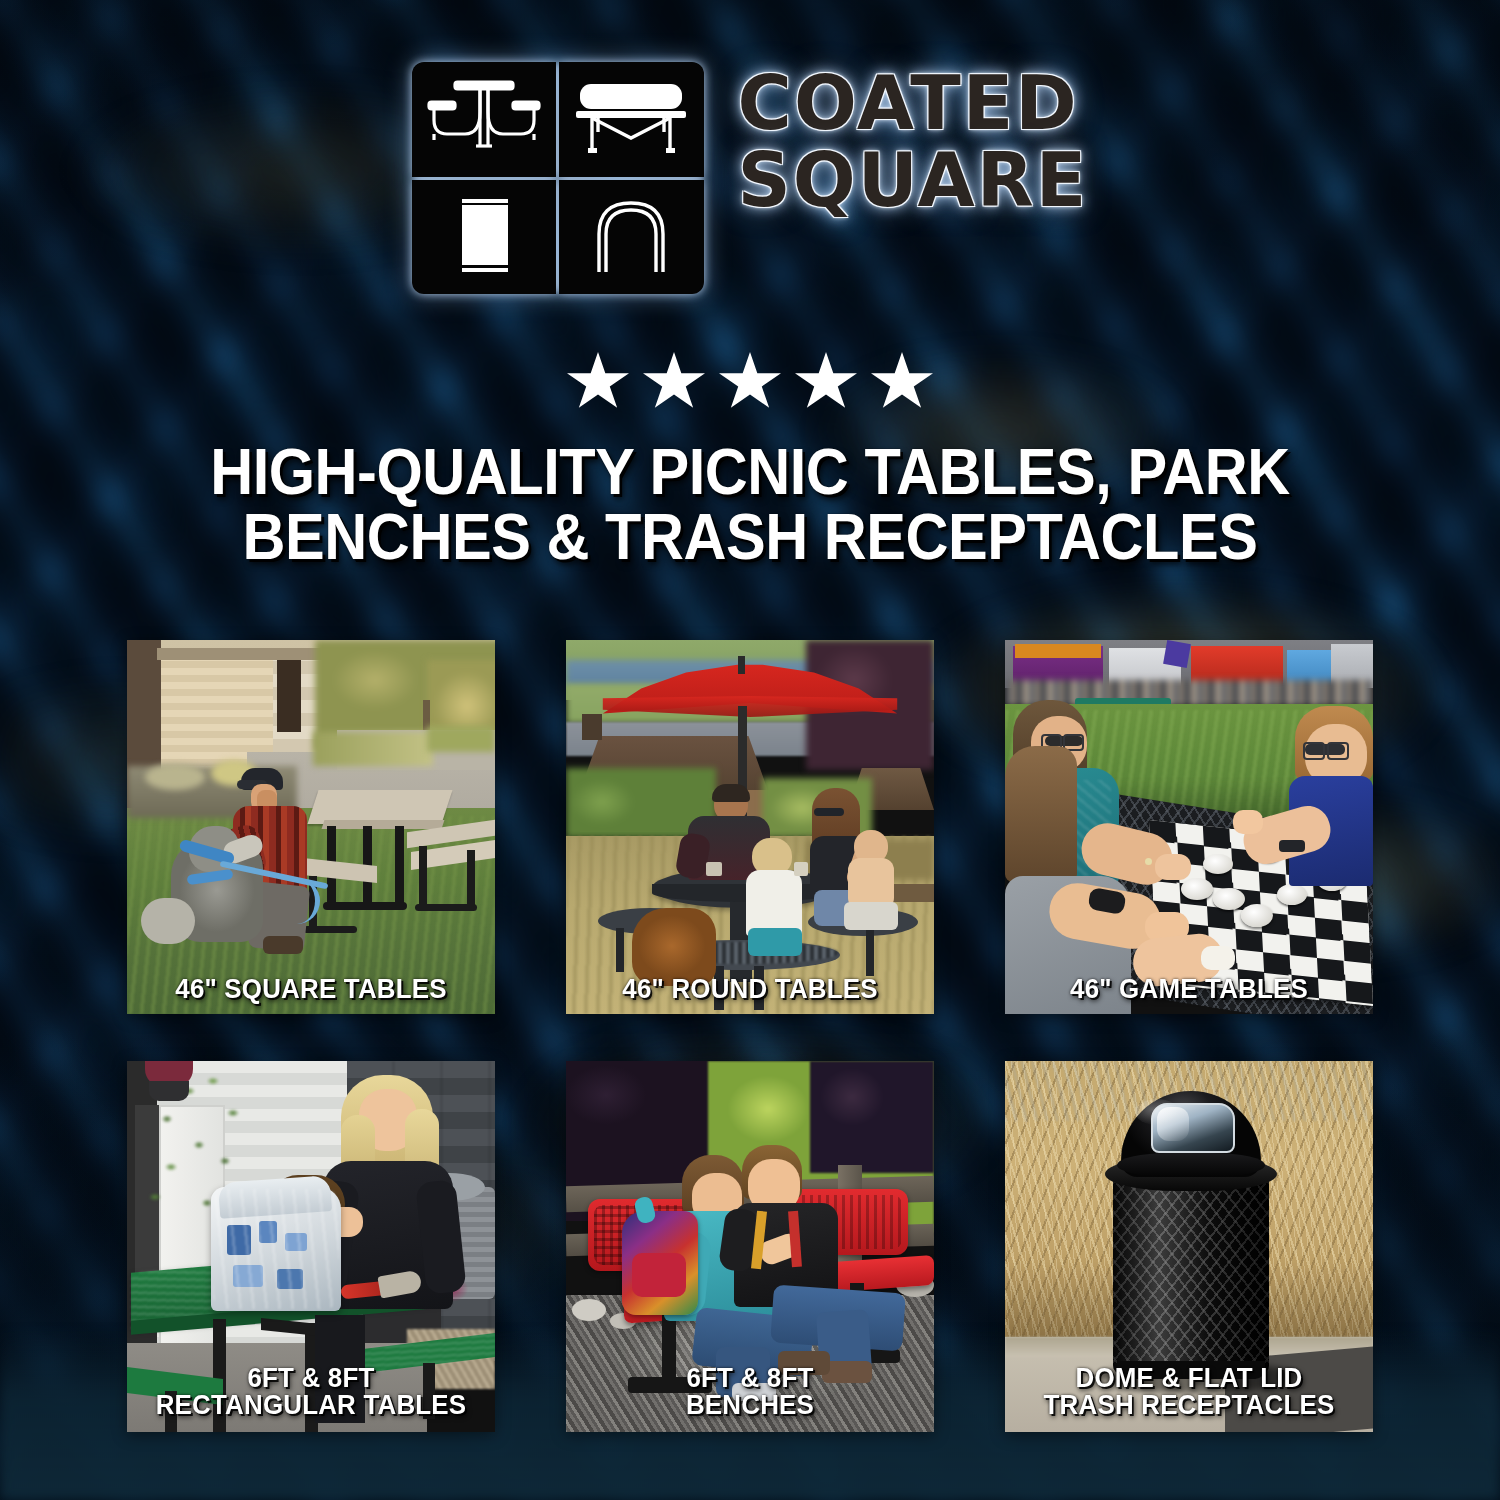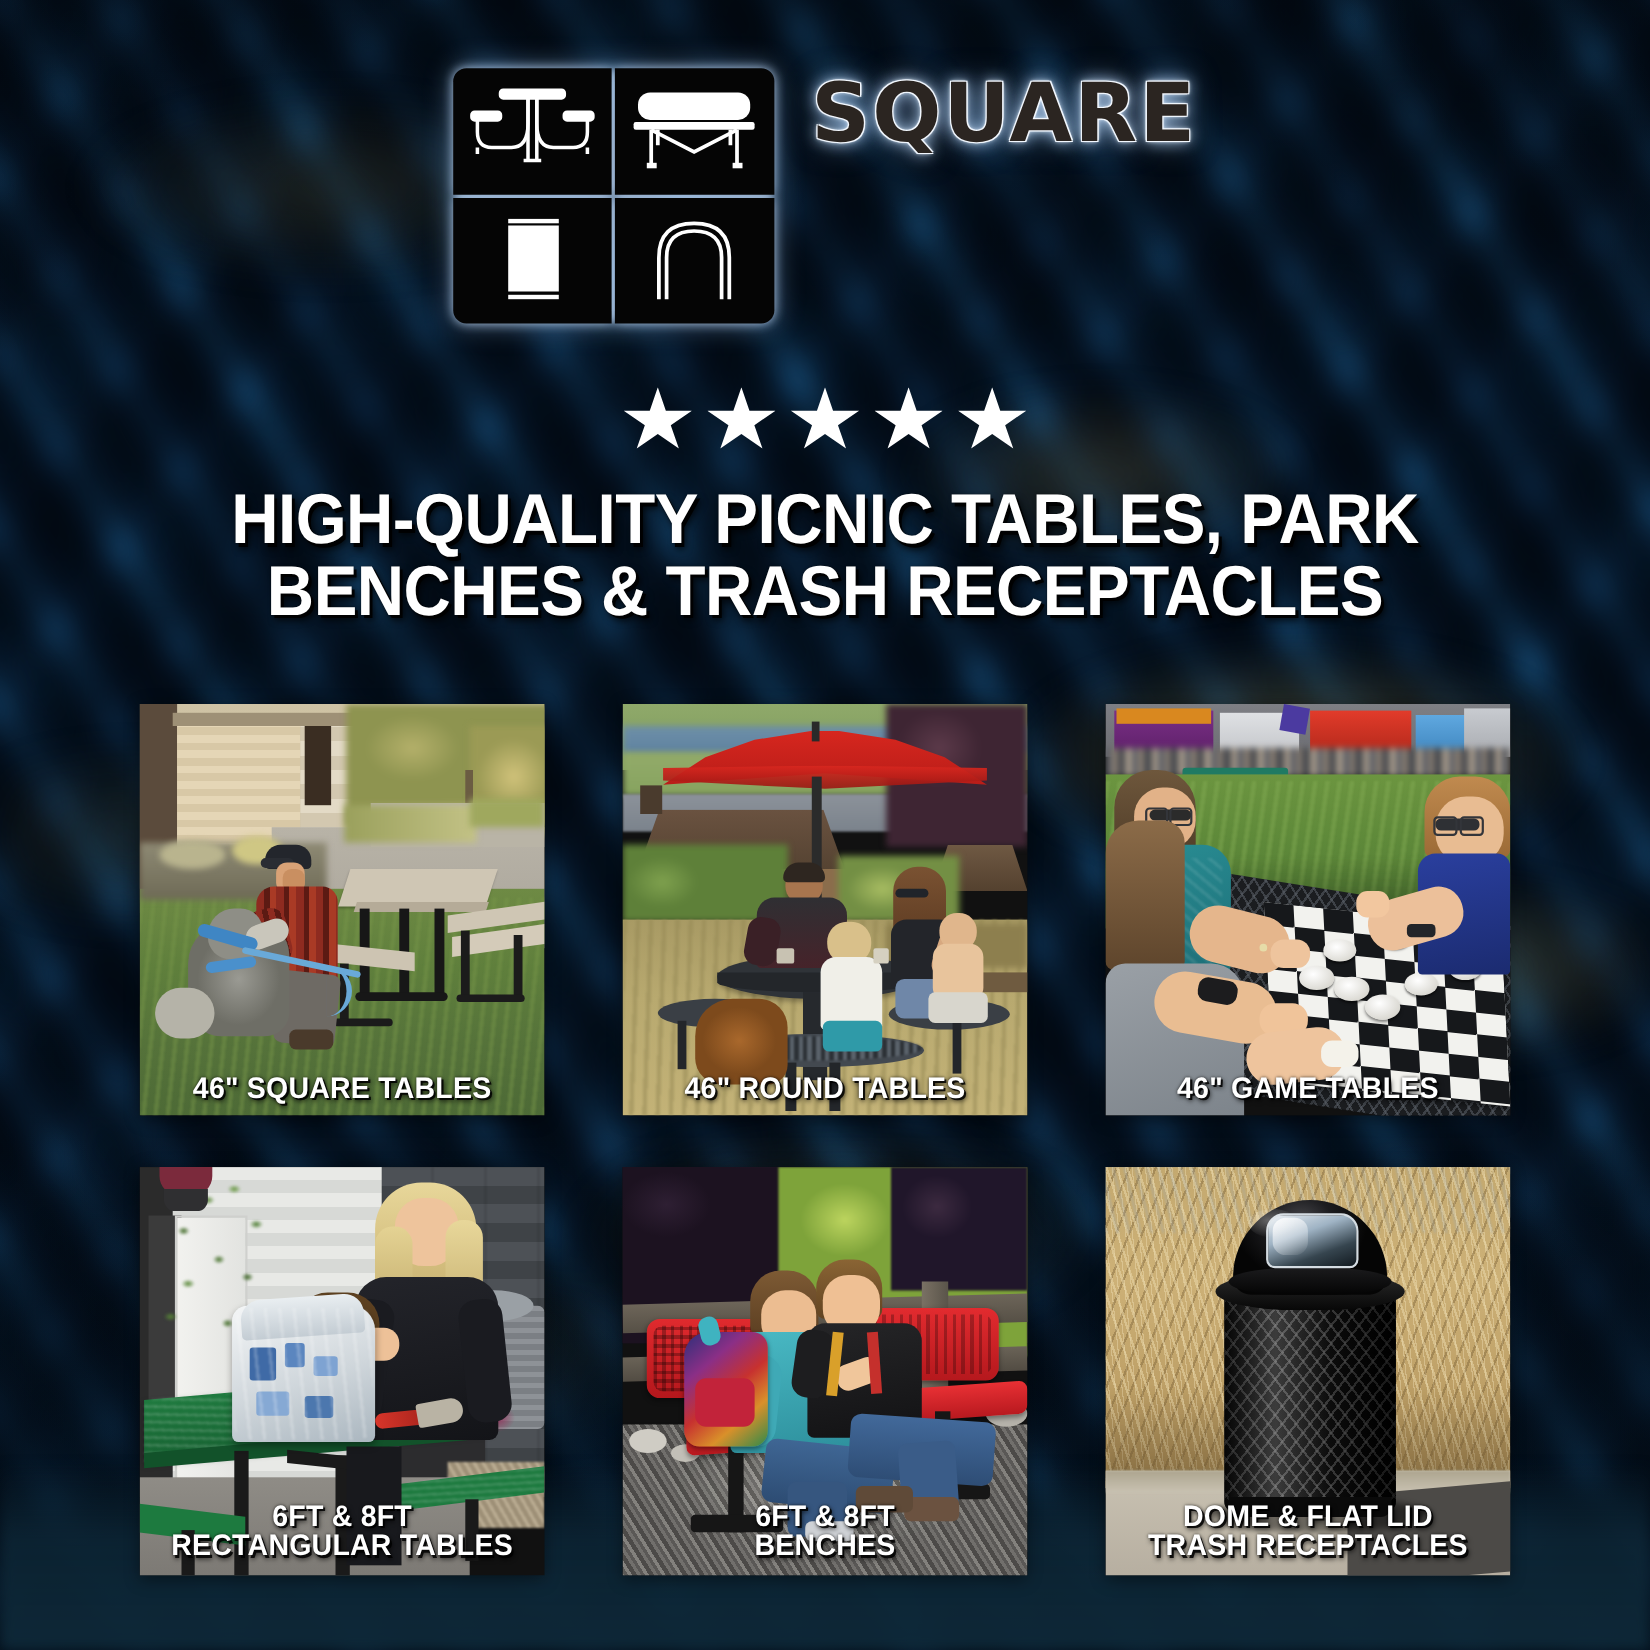--- a/index.html
+++ b/index.html
@@ -248,20 +248,21 @@
             <g fill="none" stroke="#ffffff" stroke-width="3.4">
               <path d="M27 78 L27 40 Q27 9 59 9 Q91 9 91 40 L91 78"></path>
               <path d="M34 78 L34 40 Q34 16 59 16 Q84 16 84 40 L84 78"></path>
             </g>
           </svg>
         </div>
 
       </div>
 
       <div class="logo-words">
+        <div class="logo-word lw1">COATED</div>
         <div class="logo-word lw2">SQUARE</div>
       </div>
     </div>
 
     <div class="stars">
       <div class="star"></div>
       <div class="star"></div>
       <div class="star"></div>
       <div class="star"></div>
       <div class="star"></div>

